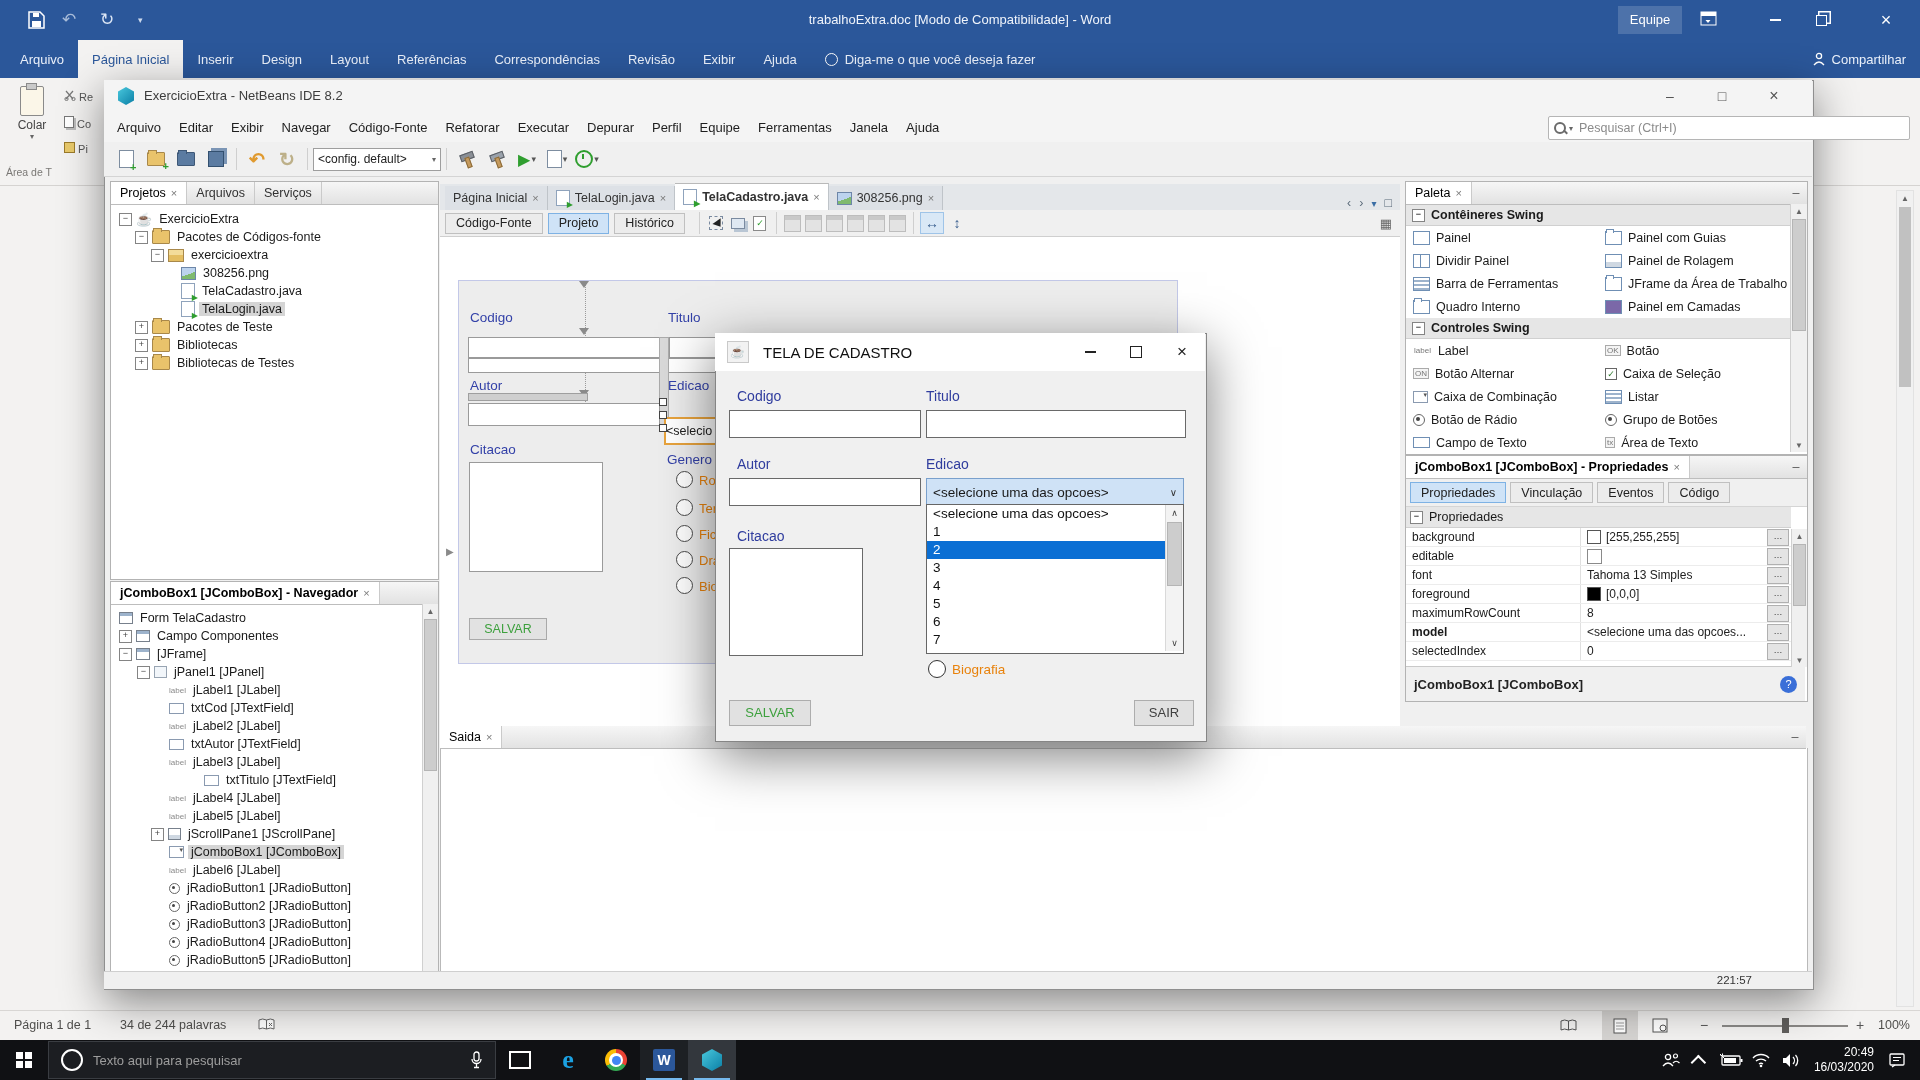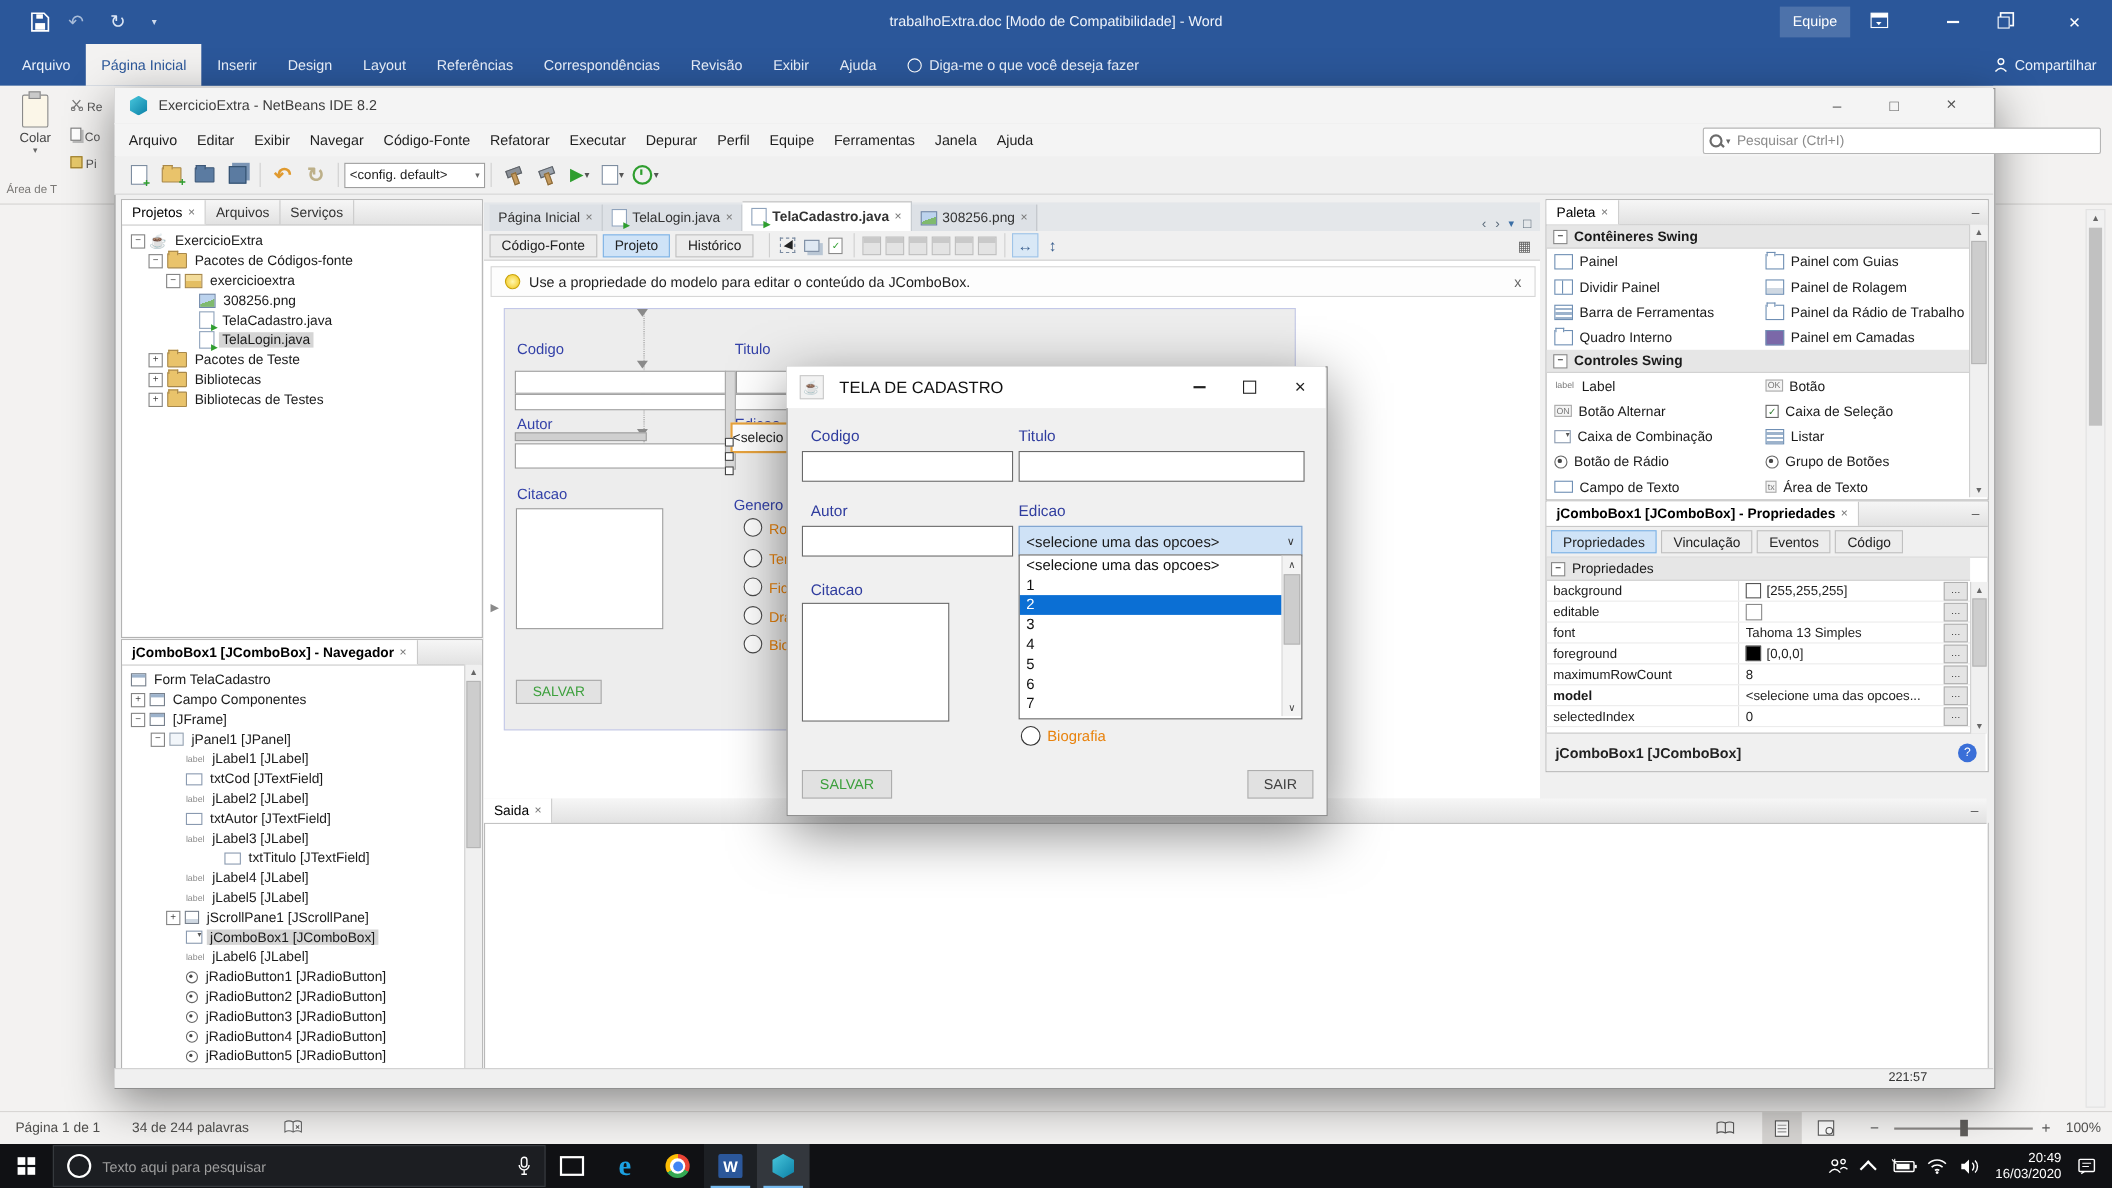--- a/index.html
+++ b/index.html
@@ -612,42 +612,37 @@
     <span class="alico"></span>
     <span class="alico"></span>
     <span class="alico"></span>
     <span class="tsep"></span>
     <span class="rsz on">↔</span>
     <span class="rsz">↕</span>
     <span style="margin-left:auto;padding-right:8px;color:#666;font-size:13px">▦</span>
   </div>
 
   <div class="abs canvas"></div>
-  <div class="abs hintbar">
-    <span class="bulb"></span>
-    <span>Use a propriedade do modelo para editar o conteúdo da JComboBox.</span>
-    <span style="margin-left:auto;padding-right:12px;color:#666">x</span>
-  </div>
   <div class="abs form"></div>
   <div class="abs guide" style="left:585px;top:282px;width:1px;height:128px"></div>
   <div class="abs tri-down" style="left:579px;top:281px"></div>
   <div class="abs tri-down" style="left:579px;top:328px"></div>
   <div class="abs tri-down" style="left:579px;top:352px"></div>
   <div class="abs tri-down" style="left:579px;top:390px"></div>
   <span class="abs flabel" style="left:470px;top:310px">Codigo</span>
   <span class="abs flabel" style="left:668px;top:310px">Titulo</span>
   <div class="abs ffield" style="left:468px;top:337px;width:190px;height:19px"></div>
   <div class="abs ffield" style="left:468px;top:358px;width:322px;height:13px"></div>
   <div class="abs" style="left:659px;top:337px;width:8px;height:88px;background:#d9d9d9;border:1px solid #ababab;z-index:11"></div>
   <div class="abs ffield" style="left:669px;top:337px;width:46px;height:19px"></div>
   <span class="abs flabel" style="left:470px;top:378px">Autor</span>
   <span class="abs flabel" style="left:668px;top:378px">Edicao</span>
   <div class="abs" style="left:468px;top:393px;width:118px;height:6px;background:#cfcfcf;border:1px solid #9f9f9f;z-index:11"></div>
   <div class="abs ffield" style="left:468px;top:403px;width:190px;height:21px"></div>
-  <div class="abs" style="left:664px;top:384px;width:51px;height:24px;background:#fff;border:2px solid #e8a33d;z-index:11;font-size:12.5px;line-height:24px;overflow:hidden;color:#222"><span>&lt;selecio</span></div>
+  <div class="abs" style="left:664px;top:417px;width:51px;height:24px;background:#fff;border:2px solid #e8a33d;z-index:11;font-size:12.5px;line-height:24px;overflow:hidden;color:#222"><span>&lt;selecio</span></div>
   <span class="abs handle" style="left:659px;top:398px"></span>
   <span class="abs handle" style="left:659px;top:411px"></span>
   <span class="abs handle" style="left:659px;top:424px"></span>
   <span class="abs flabel" style="left:470px;top:442px">Citacao</span>
   <div class="abs ffield" style="left:469px;top:462px;width:132px;height:108px"></div>
   <span class="abs flabel" style="left:667px;top:452px">Genero</span>
   <span class="abs radio-c" style="left:676px;top:471px;width:15px;height:15px"></span>
   <span class="abs olabel" style="left:699px;top:473px">Rom</span>
   <span class="abs radio-c" style="left:676px;top:499px;width:15px;height:15px"></span>
   <span class="abs olabel" style="left:699px;top:501px">Terr</span>
@@ -707,21 +702,21 @@
             <span>Painel de Rolagem</span>
           </span>
       </div>
       <div class="palrow">
         <span class="palcell">
             <span class="pic lines"></span>
             <span>Barra de Ferramentas</span>
           </span>
         <span class="palcell">
             <span class="pic tabbed"></span>
-            <span>Painel da Rádio de Trabalho</span>
+            <span>JFrame da Área de Trabalho</span>
           </span>
       </div>
       <div class="palrow">
         <span class="palcell">
             <span class="pic tabbed"></span>
             <span>Quadro Interno</span>
           </span>
         <span class="palcell">
             <span class="pic dark"></span>
             <span>Painel em Camadas</span>

